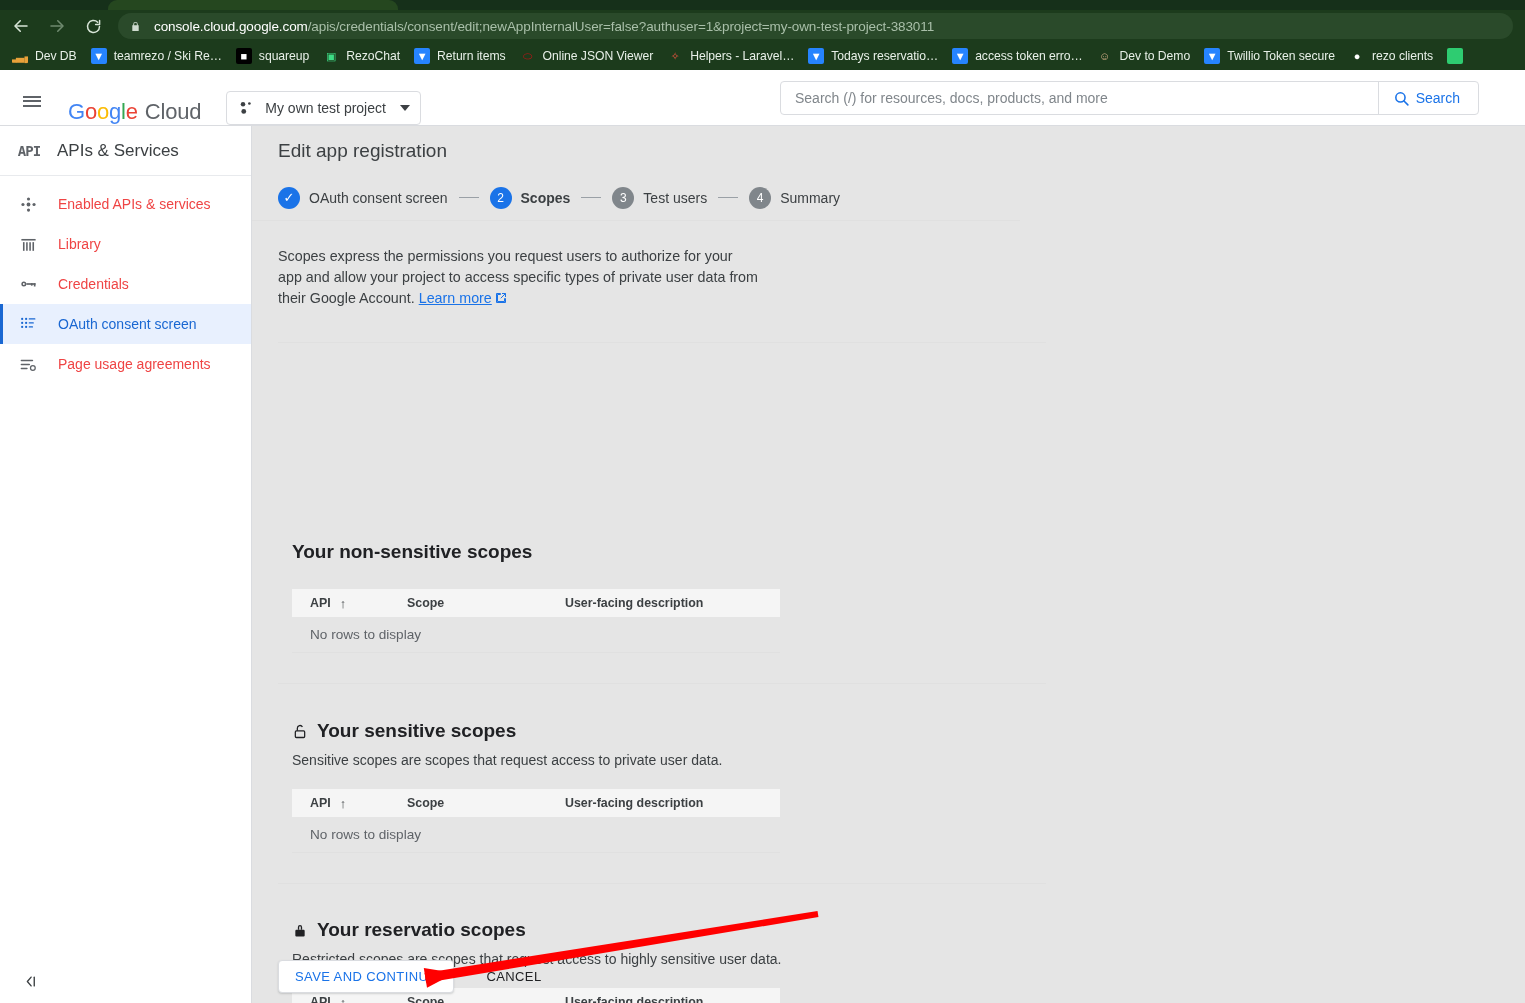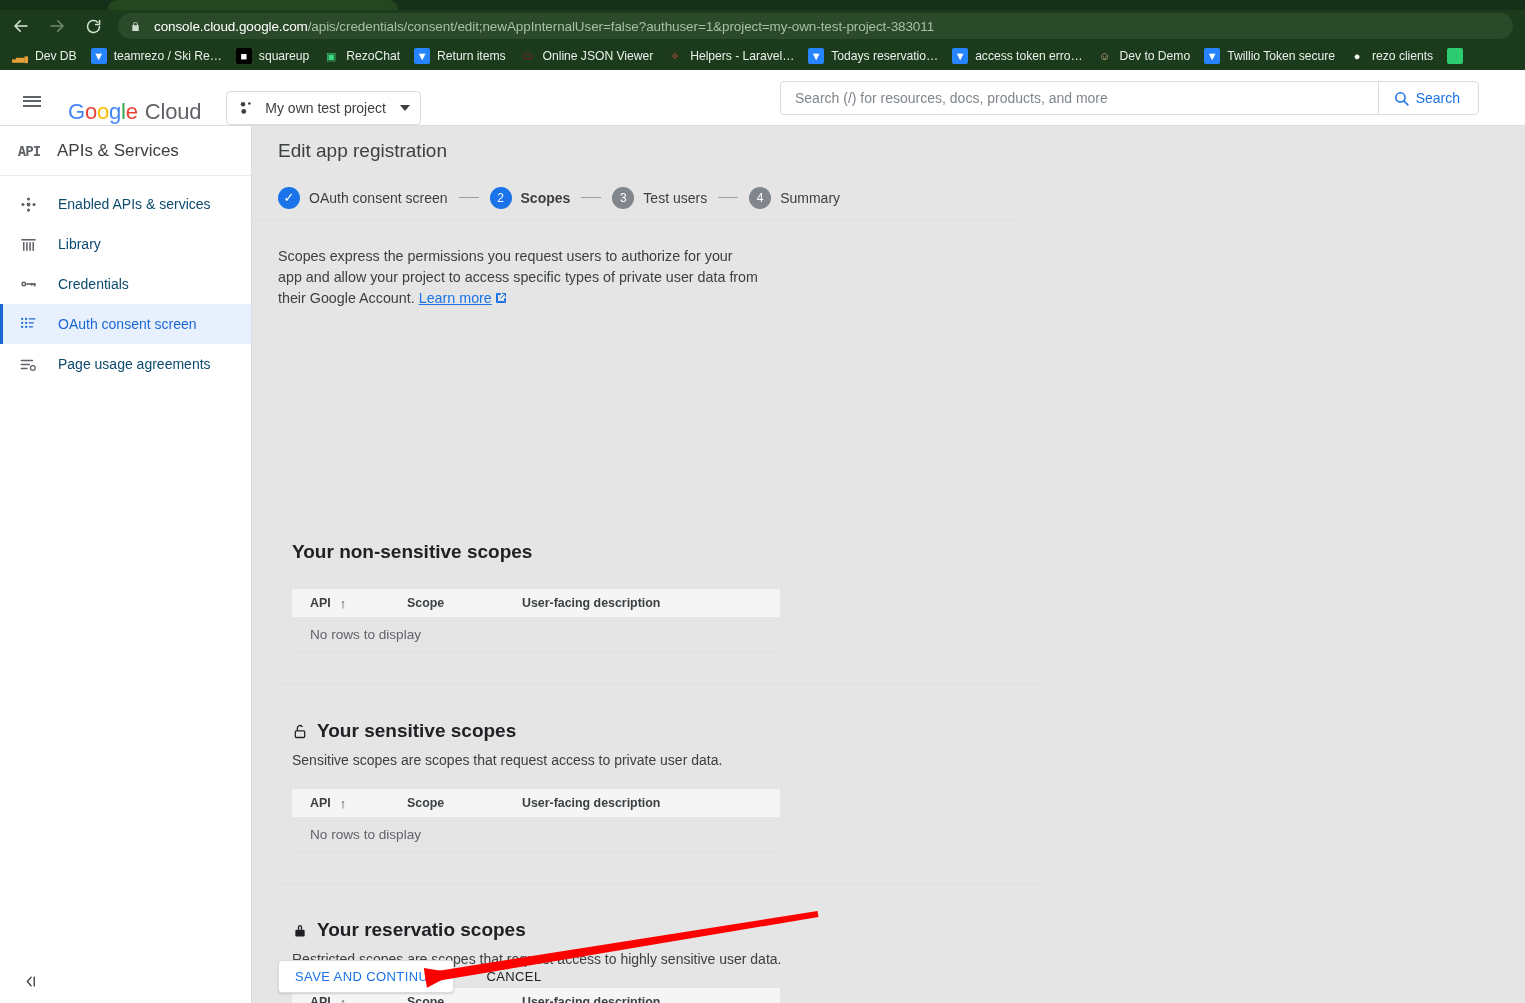--- a/index.html
+++ b/index.html
@@ -142,21 +142,21 @@
     width: 26px; height: 20px; display:flex; align-items:center; justify-content:center;
     font-size: 14px; font-weight: 700; color:#5f6368;
     font-family: "DejaVu Sans Mono", monospace; letter-spacing:-1px;
     margin-right: 6px;
   }
   .sb-title { font-size: 17px; color:#3c4043; margin-left: 9px; }
   .sb-list { padding-top: 8px; }
   .sb-item {
     height: 40px; display:flex; align-items:center;
     padding-left: 16px; cursor:pointer; position: relative;
-    color:#0c4a6e; font-size: 14px;
+    color:#ef4444; font-size: 14px;
   }
   .sb-item .ico {
     width: 24px; height: 24px; margin-right: 18px; flex:none;
     display:flex; align-items:center; justify-content:center; color:#5f6368;
   }
   .sb-item.active {
     background:#e8f0fe; color:#1967d2;
   }
   .sb-item.active .ico { color:#1967d2; }
   .sb-item.active::before {
@@ -219,21 +219,21 @@
   .section .desc {
     font-size: 14px; color:#3c4043; margin-top: 10px;
   }
   .tbl { margin-top: 21px; width: 488px; }
   .tbl-head {
     background:#f5f5f5; height: 28px; display:flex; align-items:center;
     font-size: 12.4px; font-weight:700; color:#3c4043;
   }
   .th-api { width: 115px; padding-left: 18px; display:flex; align-items:center; gap:9px;}
   .th-scope { width: 115px; }
-  .th-desc { flex:1; }
+  .th-desc { flex:1;margin-left:43px; }
   .sort-arrow { font-size: 13px; font-weight:700; }
   .tbl-empty {
     height: 36px; display:flex; align-items:center; padding-left: 18px;
     font-size: 13.6px; color:#5f6368;
     border-bottom: 1px solid #e0e0e0;
   }
 
   .footer-actions {
     position: absolute; left: 26px; bottom: 10px;
     display:flex; align-items:center;

